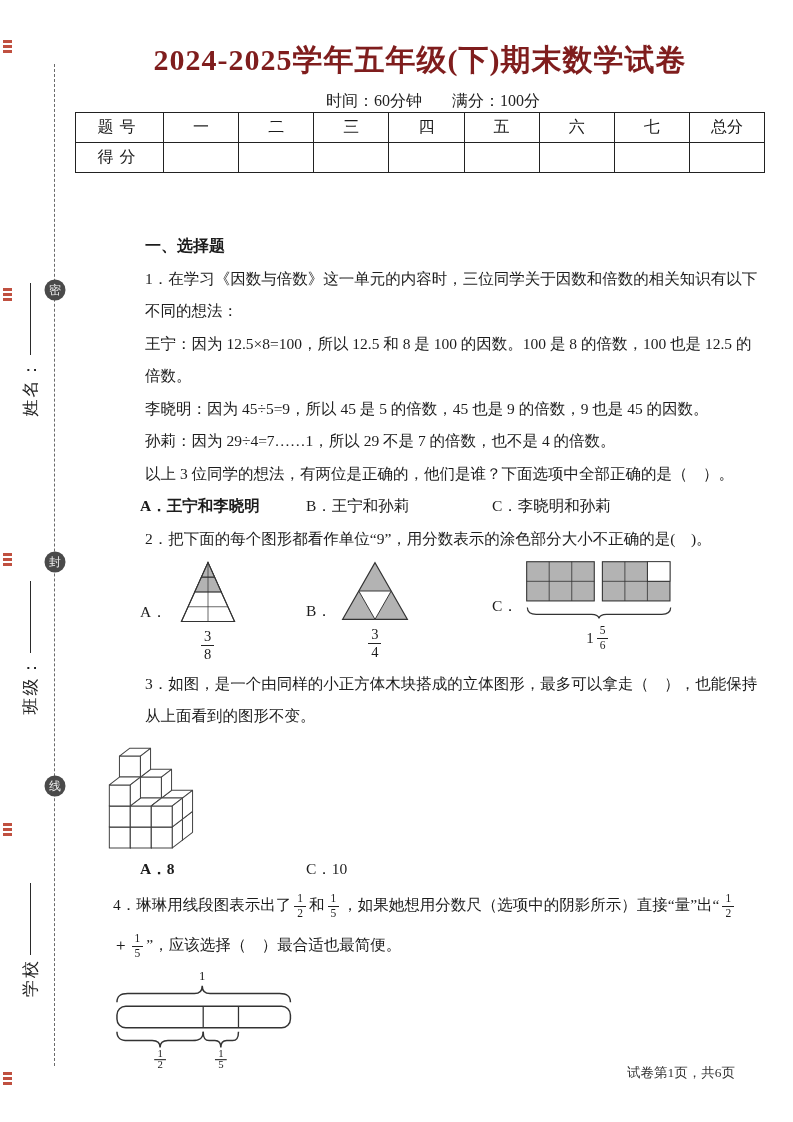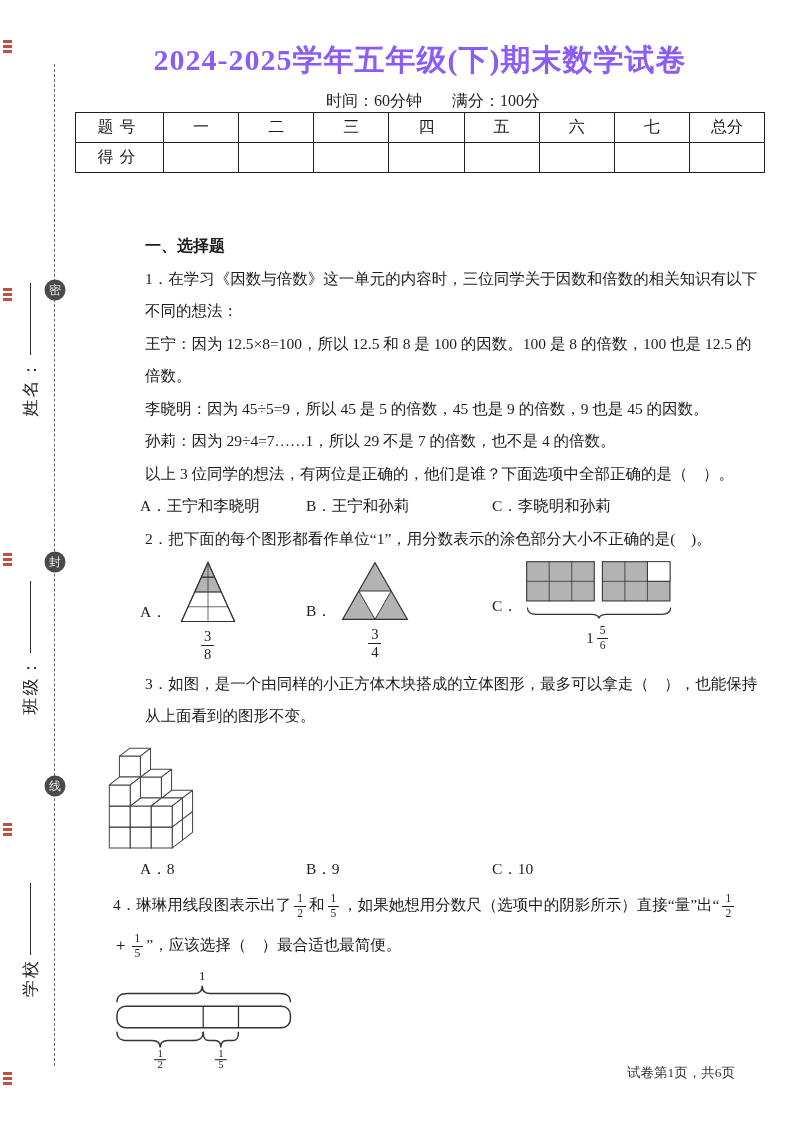--- a/index.html
+++ b/index.html
@@ -13,33 +13,33 @@
               transform:translate(-50%,-50%);font-family:"Liberation Sans",sans-serif;}
   .vlabel{position:absolute;width:200px;height:26px;display:flex;align-items:center;
           justify-content:center;transform:rotate(-90deg);font-size:17px;letter-spacing:2px;
           white-space:nowrap;color:#222;}
   .vlabel .wline{display:inline-block;width:72px;border-bottom:1.6px solid #2a2a2a;
                  height:1px;margin-left:4px;}
   .edge-mark{position:absolute;left:3px;width:9px;height:13px;
              background:repeating-linear-gradient(to bottom,#c05040 0 3px,transparent 3px 5px);}
   
   .main{position:absolute;left:75px;top:40px;width:690px;}
-  .title{text-align:center;font-size:30px;font-weight:900;letter-spacing:1px;color:#8b5cf6;}
+  .title{text-align:center;font-size:30px;font-weight:900;letter-spacing:1px;color:#7f1d1d;}
   .meta{text-align:center;font-size:16px;margin-top:10px;color:#222;}
   .meta span{margin-left:26px;}
   table.score{width:100%;border-collapse:collapse;table-layout:fixed;}
   table.score td{border:1.8px solid #222;text-align:center;font-size:16px;height:29px;padding:0;}
   table.score td.lab{letter-spacing:6px;}
   table.score col.c0{width:88px;}
   
   .content{position:absolute;left:113px;top:230px;width:658px;font-size:15.5px;color:#1c1c1c;}
   .line{line-height:32.5px;white-space:nowrap;margin-left:32px;}
   .bold{font-weight:bold;font-size:16px;}
   .opts{display:flex;padding-left:27px;line-height:32.5px;}
-  .opts .oA{width:166px;}
+  .opts .oA{width:166px;font-weight:bold;}
   .opts .oB{width:186px;}
   .figrow{display:flex;padding-left:27px;align-items:flex-start;margin-top:6px;margin-bottom:4px;}
   .figcol{display:flex;align-items:center;gap:8px;}
   .wA{width:166px;}
   .wB{width:186px;}
   .figstack{display:flex;flex-direction:column;align-items:center;gap:3px;}
   .frac{display:inline-flex;flex-direction:column;align-items:center;font-size:11.5px;
         line-height:1.2;vertical-align:middle;margin:0 3px;font-family:"Liberation Serif",serif;}
   .frac .fn{border-bottom:1.2px solid #222;padding:0 3px;}
   .bigfrac{font-size:14.5px;margin-top:2px;}
@@ -134,21 +134,21 @@
     <div class="line">倍数。</div>
     <div class="line">李晓明：因为 45÷5=9，所以 45 是 5 的倍数，45 也是 9 的倍数，9 也是 45 的因数。</div>
     <div class="line">孙莉：因为 29÷4=7……1，所以 29 不是 7 的倍数，也不是 4 的倍数。</div>
     <div class="line">以上 3 位同学的想法，有两位是正确的，他们是谁？下面选项中全部正确的是（　）。</div>
     <div class="opts">
       <span class="oA">A．王宁和李晓明</span>
       <span class="oB">B．王宁和孙莉</span>
       <span>C．李晓明和孙莉</span>
     </div>
 
-    <div class="line">2．把下面的每个图形都看作单位“1”，用分数表示的涂色部分大小不正确的是(　)。</div>
+    <div class="line">2．把下面的每个图形都看作单位“9”，用分数表示的涂色部分大小不正确的是(　)。</div>
     <div class="figrow">
       <div class="figcol wA">
         <span>A．</span>
         <div class="figstack">
           <svg width="66" height="62" viewBox="0 0 76 84">
             <polygon points="38,2 2,82 74,82" fill="#fff" stroke="#333" stroke-width="1.4"></polygon>
             <polygon points="38,2 29,22 47,22" fill="#b3b3b3" stroke="#333" stroke-width="1"></polygon>
             <polygon points="29,22 47,22 56,42 20,42" fill="#b3b3b3" stroke="#333" stroke-width="1"></polygon>
             <line x1="29" y1="22" x2="47" y2="22" stroke="#333" stroke-width="1"></line>
             <line x1="20" y1="42" x2="56" y2="42" stroke="#333" stroke-width="1"></line>
@@ -259,21 +259,20 @@
           <polygon points="62,86 89,86 102,76 75,76"></polygon>
           <polygon points="89,86 102,76 102,103 89,113"></polygon>
 
         <rect x="8" y="59" width="27" height="27"></rect>
           <polygon points="8,59 35,59 48,49 21,49"></polygon>
           <polygon points="35,59 48,49 48,76 35,86"></polygon>
       </g>
     </svg>
     <div class="opts">
       <span class="oA">A．8</span>
-      <span class="oB">B．9</span>
       <span>C．10</span>
     </div>
 
     <div class="qline">
       <span>4．琳琳用线段图表示出了</span><span class="frac">
           <span class="fn">1</span>
           <span>2</span>
         </span><span>和</span><span class="frac">
           <span class="fn">1</span>
           <span>5</span>

